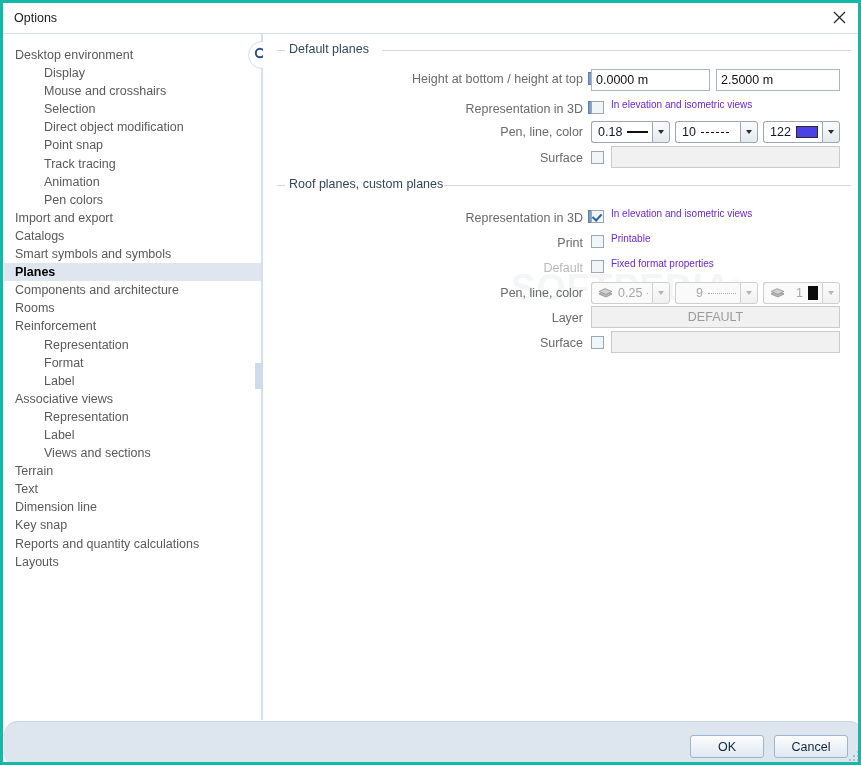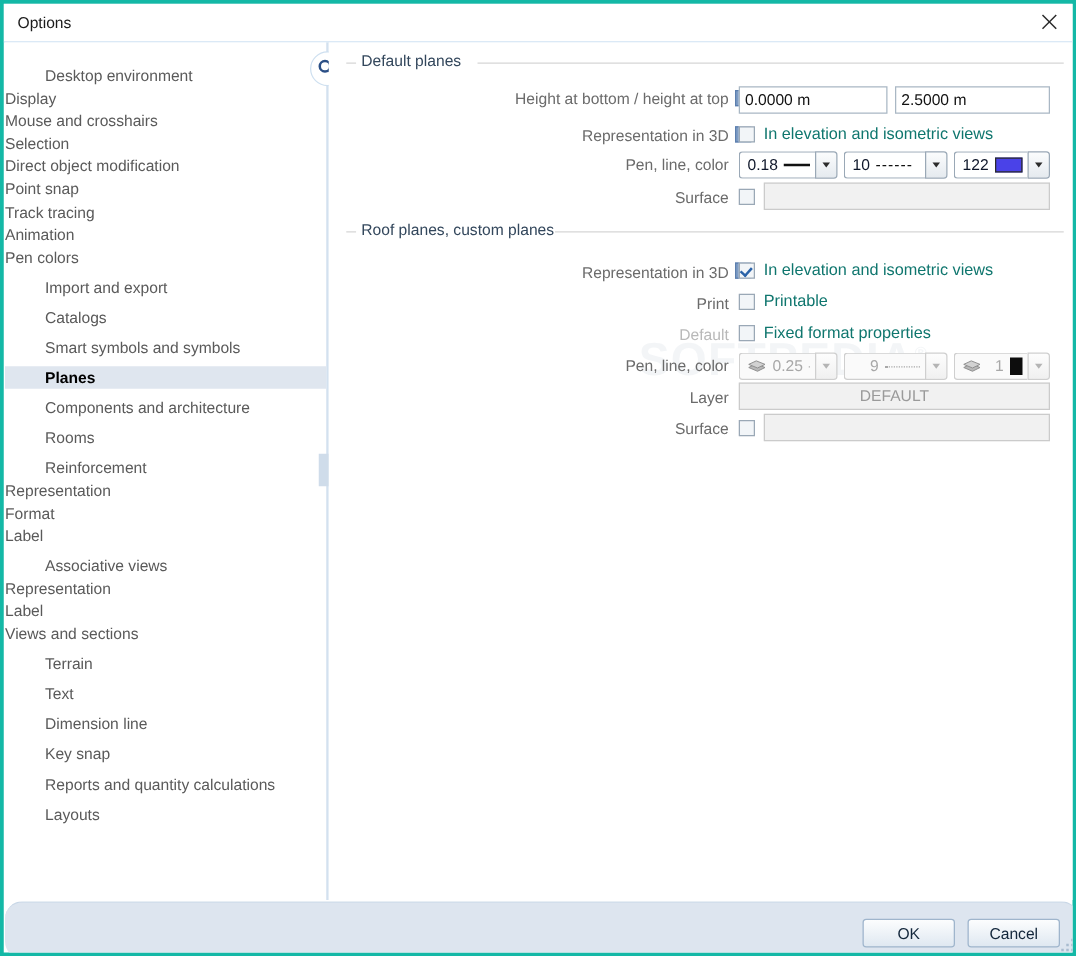--- a/index.html
+++ b/index.html
@@ -65,22 +65,22 @@
   }
   .tree-item {
     position: relative;
     height: 18.1px;
     line-height: 18.1px;
     font-size: 12.5px;
     color: #5a5a5a;
     white-space: nowrap;
     cursor: default;
   }
-  .tree-item.lvl0 { padding-left: 32px; margin-top: 6px; }
-  .tree-item.lvl1 { }
+  .tree-item.lvl0 { padding-left: 11px; }
+  .tree-item.lvl1 { padding-left: 40px; }
   .tree-item.selected {
     background: #dfe6ef;
     color: #000000;
     font-weight: bold;
   }
 
   
   .info-icon {
     display: inline-block;
     width: 13px;
@@ -234,22 +234,22 @@
     left: 2px;
     top: 1px;
     width: 4px;
     height: 7px;
     border: solid #2a62a8;
     border-width: 0 2px 2px 0;
     transform: rotate(42deg);
   }
   .cbtext {
     position: absolute;
-    font-size: 13px;
-    color: #0f766e;
+    font-size: 10px;
+    color: #6d28d9;
     white-space: nowrap;
   }
 
   
   .combo {
     position: absolute;
     height: 22px;
     box-sizing: border-box;
     display: flex;
     align-items: stretch;

